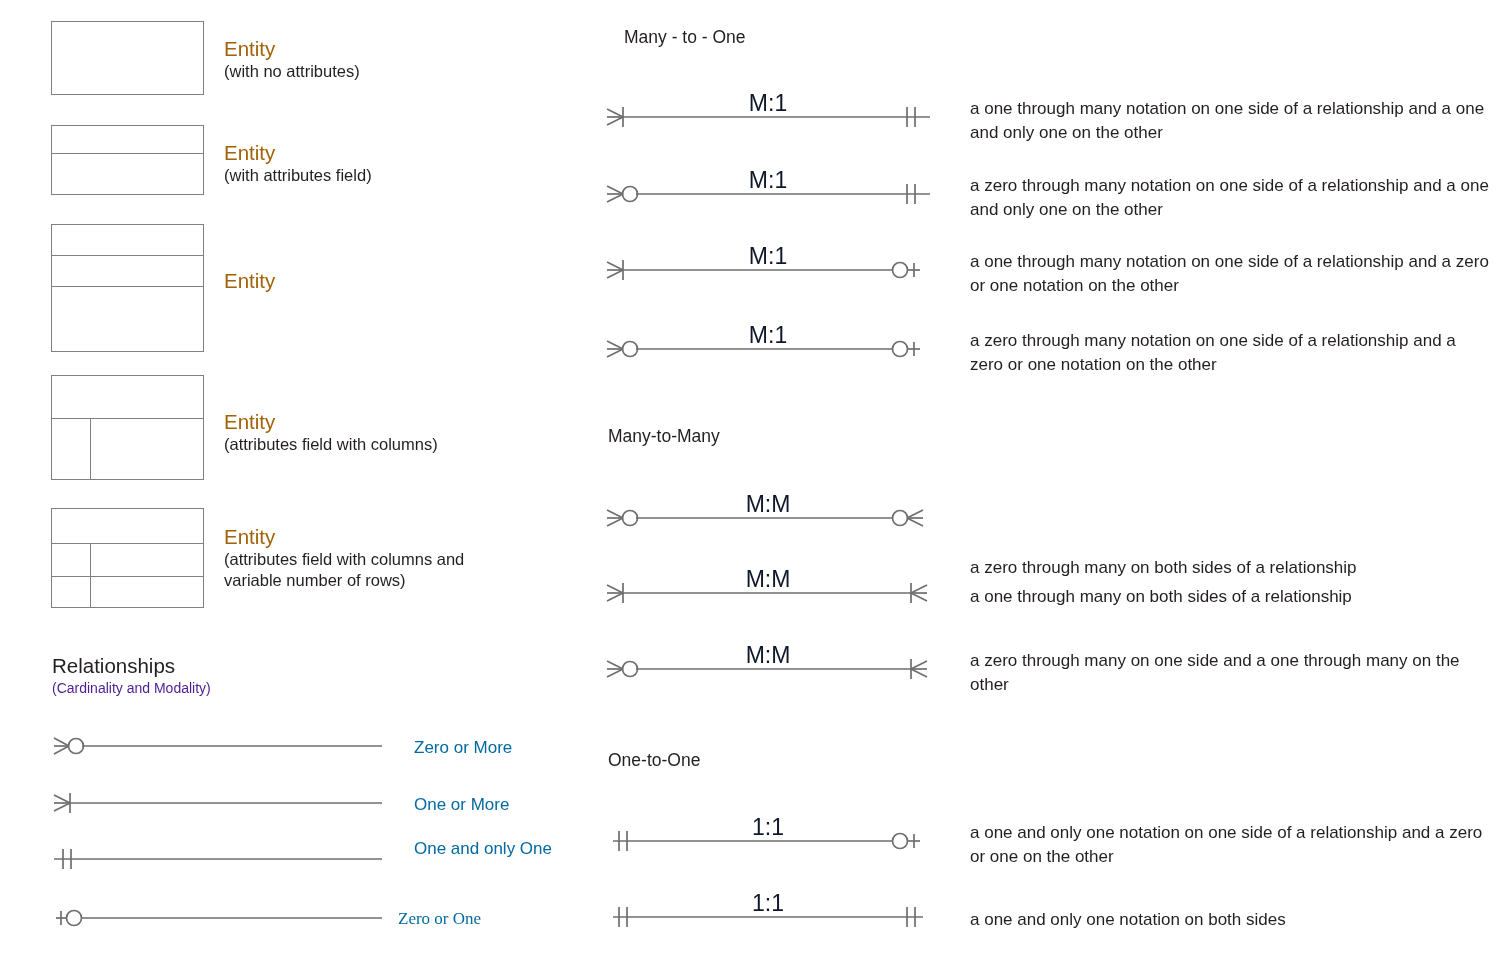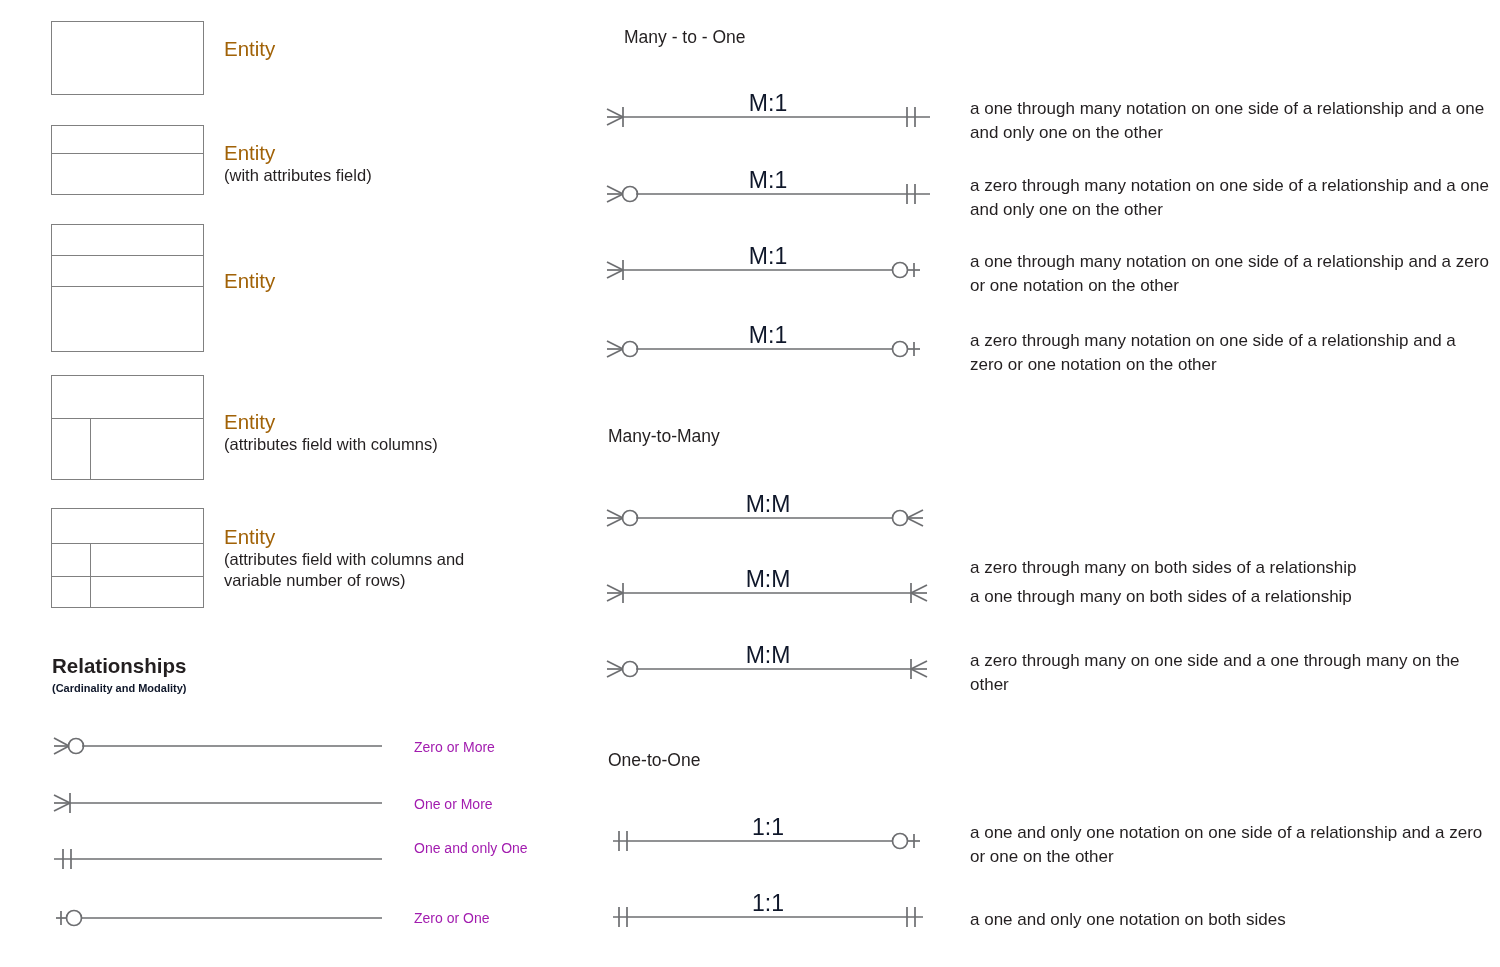--- a/index.html
+++ b/index.html
@@ -50,29 +50,29 @@
     line-height: 21px;
     color: #231f20;
   }
   .section-head {
     font-size: 20.5px;
     line-height: 25px;
     color: #231f20;
     white-space: nowrap;
   }
   .section-head-sub {
-    font-size: 11px;
+    font-size: 14px;
     line-height: 21px;
-    color: #0f172a;
+    color: #4c1d95;
     white-space: nowrap;
   }
   .rel-name {
-    font-size: 14px;
+    font-size: 17px;
     line-height: 25px;
-    color: #a21caf;
+    color: #0369a1;
   }
   .group-head {
     font-size: 17.5px;
     line-height: 22px;
     color: #231f20;
     white-space: nowrap;
   }
   .desc {
     font-size: 17px;
     line-height: 23.5px;
@@ -92,20 +92,21 @@
   svg.connector path,
   svg.connector line,
   svg.connector circle { vector-effect: non-scaling-stroke; }
 </style>
 </head>
 <body>
 
 <div class="entity-box" style="left:51px; top:21px; width:153px; height:74px;"></div>
 <div class="abs" style="left:224px; top:36px; width:330px;">
   <div class="lbl-title">Entity</div>
+  <div class="lbl-sub">(with no attributes)</div>
 </div>
 
 <div class="entity-box" style="left:51px; top:125px; width:153px; height:70px;">
   <div class="hline" style="top:27px;"></div>
 </div>
 <div class="abs" style="left:224px; top:140px; width:330px;">
   <div class="lbl-title">Entity</div>
   <div class="lbl-sub">(with attributes field)</div>
 </div>
 
@@ -129,21 +130,21 @@
 <div class="entity-box" style="left:51px; top:508px; width:153px; height:100px;">
   <div class="hline" style="top:34px;"></div>
   <div class="hline" style="top:67px;"></div>
   <div class="vline" style="left:38px; top:34px;"></div>
 </div>
 <div class="abs" style="left:224px; top:524px; width:290px;">
   <div class="lbl-title">Entity</div>
   <div class="lbl-sub">(attributes field with columns and variable number of rows)</div>
 </div>
 
-<div class="abs" style="left:52px; top:653px; width:400px;font-weight:bold;">
+<div class="abs" style="left:52px; top:653px; width:400px;">
   <div class="section-head">Relationships</div>
   <div class="section-head-sub">(Cardinality and Modality)</div>
 </div>
 
 <svg class="connector" style="left:52px; top:730px;" width="330" height="32" viewBox="0 0 330 32">
   <g stroke="#6d6e71" stroke-width="1.7" fill="none">
     <line x1="30" y1="16" x2="330" y2="16"></line>
     <circle cx="24" cy="16" r="7.5"></circle>
     <line x1="2" y1="8" x2="17" y2="16"></line>
     <line x1="2" y1="24" x2="17" y2="16"></line>
@@ -173,21 +174,21 @@
 <div class="abs rel-name" style="left:414px; top:836px; width:160px;">One and only One</div>
 
 <svg class="connector" style="left:52px; top:902px;" width="330" height="32" viewBox="0 0 330 32">
   <g stroke="#6d6e71" stroke-width="1.7" fill="none">
     <line x1="29" y1="16" x2="330" y2="16"></line>
     <circle cx="22" cy="16" r="7.5"></circle>
     <line x1="4" y1="16" x2="14" y2="16"></line>
     <line x1="9" y1="9" x2="9" y2="23"></line>
   </g>
 </svg>
-<div class="abs rel-name" style="left:414px; top:906px; width:180px;">Zero or One</div>
+<div class="abs rel-name" style="left:398px; top:906px; width:180px;font-family:Liberation Serif, serif;">Zero or One</div>
 
 <div class="abs group-head" style="left:624px; top:26px;">Many - to - One</div>
 
 <div class="card-label" style="left:608px; top:92px; width:320px;">M:1</div>
 <svg class="connector" style="left:605px; top:102px;" width="325" height="30" viewBox="0 0 325 30">
   <g stroke="#6d6e71" stroke-width="1.7" fill="none">
     <line x1="18" y1="15" x2="325" y2="15"></line>
     <g>
       <line x1="2" y1="7" x2="18" y2="15"></line>
       <line x1="2" y1="23" x2="18" y2="15"></line>

